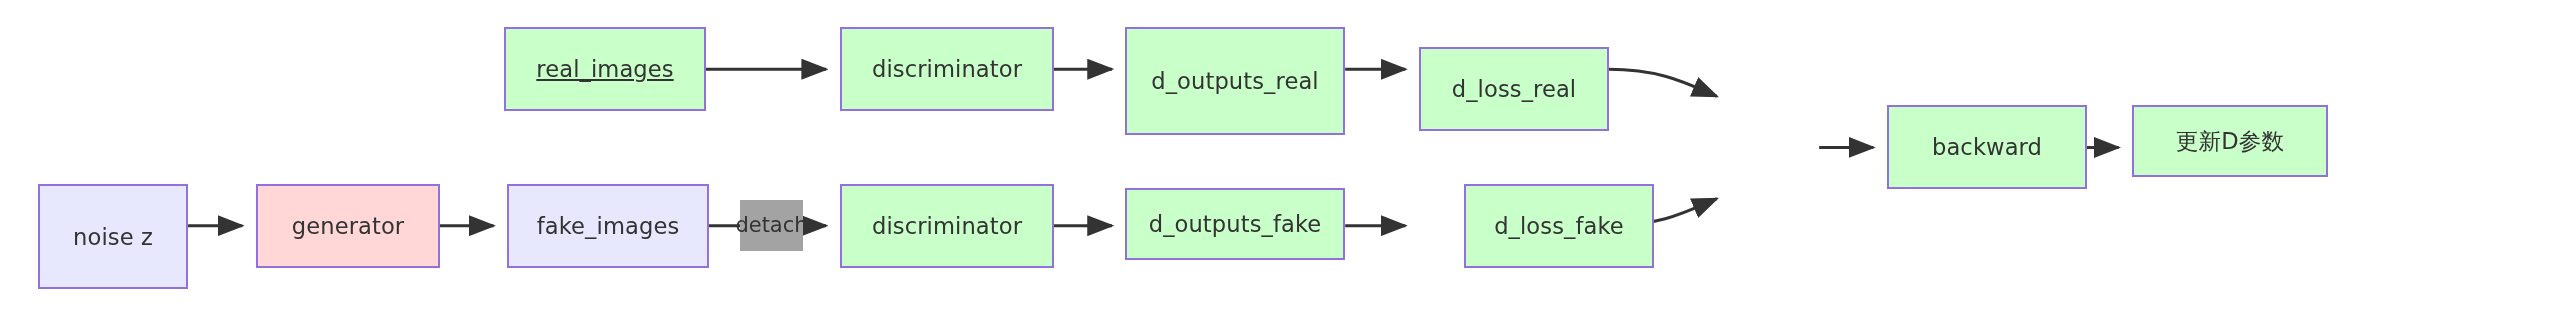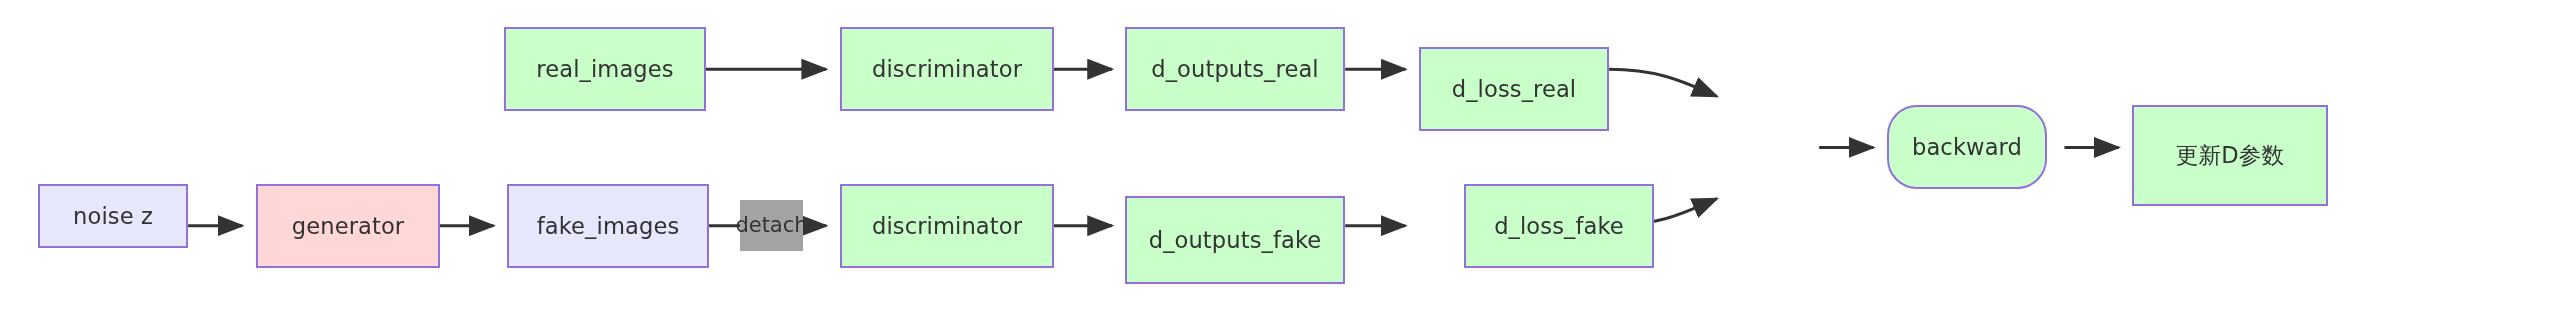--- a/index.html
+++ b/index.html
@@ -83,62 +83,62 @@
     <line x1="536" y1="150" x2="549" y2="150" stroke="#333333" stroke-width="2" marker-end="url(#arrowhead)"></line>
     <line x1="700" y1="150" x2="739" y2="150" stroke="#333333" stroke-width="2" marker-end="url(#arrowhead)"></line>
     <line x1="894" y1="150" x2="934" y2="150" stroke="#333333" stroke-width="2" marker-end="url(#arrowhead)"></line>
 
     <path d="M 1069 150 C 1105 150, 1122 140, 1141 132" fill="none" stroke="#333333" stroke-width="2" marker-end="url(#arrowhead)"></path>
 
     <line x1="1209" y1="98" x2="1245" y2="98" stroke="#333333" stroke-width="2" marker-end="url(#arrowhead)"></line>
     <line x1="1372" y1="98" x2="1408" y2="98" stroke="#333333" stroke-width="2" marker-end="url(#arrowhead)"></line>
   </svg>
 
-  <div class="node fill-green" style="left:504px;  top:27px;  width:202px; height:84px;">
+  <div class="node fill-green" style="left:504px;  top:27px;  width:202px; height:84px;text-decoration:underline;">
     <span>real_images</span>
   </div>
 
   <div class="node fill-green" style="left:840px; top:27px;  width:214px; height:84px;">
     <span>discriminator</span>
   </div>
 
-  <div class="node fill-green" style="left:1125px; top:27px;  width:220px; height:84px;">
+  <div class="node fill-green" style="left:1125px; top:27px;  width:220px; height:108px;">
     <span>d_outputs_real</span>
   </div>
 
   <div class="node fill-green" style="left:1419px; top:27px;  width:190px; height:84px;margin-top:20px;">
     <span>d_loss_real</span>
   </div>
 
 
-  <div class="node fill-green" style="left:1887px; top:105px; width:160px; height:84px;border-radius:30px;">
+  <div class="node fill-green" style="left:1887px; top:105px; width:200px; height:84px;">
     <span>backward</span>
   </div>
 
-  <div class="node fill-green" style="left:2132px; top:105px; width:196px; height:101px;">
+  <div class="node fill-green" style="left:2132px; top:105px; width:196px; height:72px;">
     <span>更新D参数</span>
   </div>
 
-  <div class="node fill-lav" style="left:38px;   top:184px; width:150px; height:64px;">
+  <div class="node fill-lav" style="left:38px;   top:184px; width:150px; height:105px;">
     <span>noise z</span>
   </div>
 
   <div class="node fill-lav" style="left:507px;  top:184px; width:202px; height:84px;">
     <span>fake_images</span>
   </div>
 
   <div class="node fill-pink" style="left:256px;  top:184px; width:184px; height:84px;">
     <span>generator</span>
   </div>
 
   <div class="node fill-green" style="left:840px; top:184px; width:214px; height:84px;">
     <span>discriminator</span>
   </div>
 
-  <div class="node fill-green" style="left:1125px; top:196px; width:220px; height:88px;">
+  <div class="node fill-green" style="left:1125px; top:188px; width:220px; height:72px;">
     <span>d_outputs_fake</span>
   </div>
 
   <div class="node fill-green" style="left:1419px; top:184px; width:190px; height:84px;margin-left:45px;">
     <span>d_loss_fake</span>
   </div>
 
   <div class="edge-label" style="left:740px; top:200px; width:63px; height:51px;">
     <span>detach</span>
   </div>

